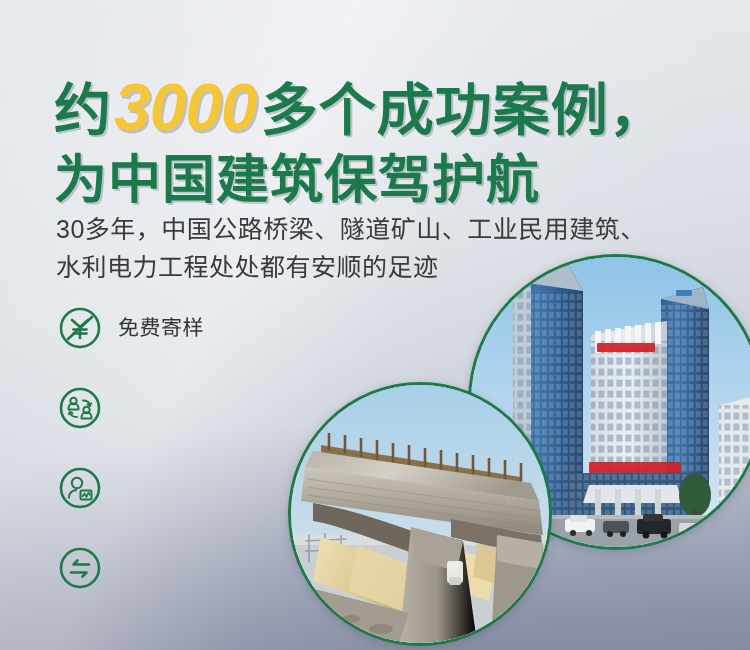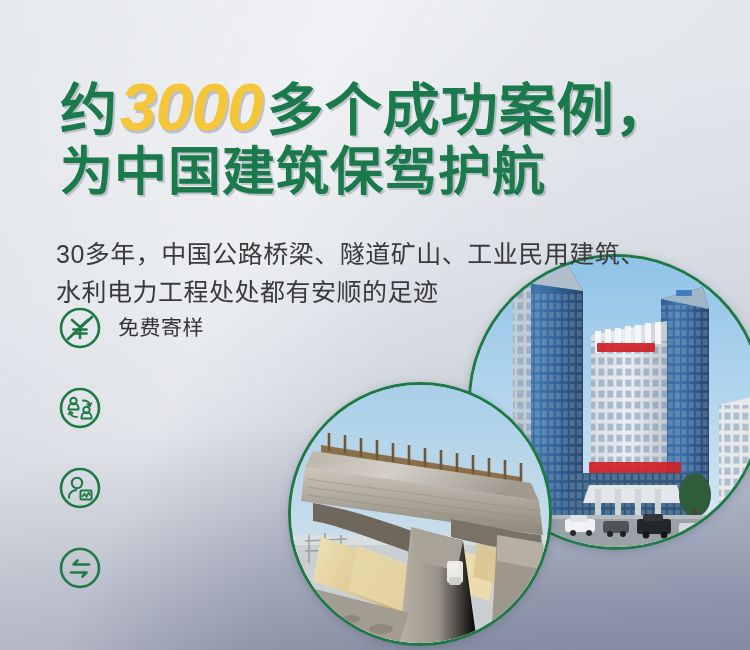--- a/index.html
+++ b/index.html
@@ -37,43 +37,43 @@
     content:"";position:absolute;left:-10%;bottom:-12%;width:120%;height:46%;
     pointer-events:none;
     background:radial-gradient(ellipse at 42% 100%,
                rgba(120,126,148,.55) 0%,
                rgba(120,126,148,.22) 45%,
                rgba(120,126,148,0) 72%);
   }
 
   
   .headline{
-    position:absolute;left:60px;top:74px;z-index:6;
+    position:absolute;left:54px;top:74px;z-index:6;
     line-height:1.02;white-space:nowrap;
   }
   .hl-line{display:block;}
   .hl-line1{font-size:57px;}
-  .hl-line2{font-size:53px;margin-top:4px;}
+  .hl-line2{font-size:53px;margin-top:12px;}
   .zh-green{
     color:#1a7a4c;font-weight:bold;
     text-shadow:2px 2px 0 rgba(120,125,140,.38);
     letter-spacing:1px;
   }
   .num-gold{
     color:#f5c637;font-weight:bold;font-style:italic;
     font-size:66px;letter-spacing:-1px;
     text-shadow:2px 3px 0 rgba(120,125,140,.40);
     padding:0 4px 0 2px;
   }
 
   
   .subtitle{
     position:absolute;left:56px;top:210px;z-index:6;
     color:#3a3a3a;font-size:25px;line-height:1.52;
-    letter-spacing:.5px;white-space:nowrap;margin-top:25px;
+    letter-spacing:.5px;white-space:nowrap;
   }
   .sub-line{display:block;}
 
   
   .features{position:absolute;left:58px;top:296px;z-index:7;}
   .feature{
     display:flex;align-items:center;
     height:64px;margin-bottom:16px;
   }
   .feature .ico{

